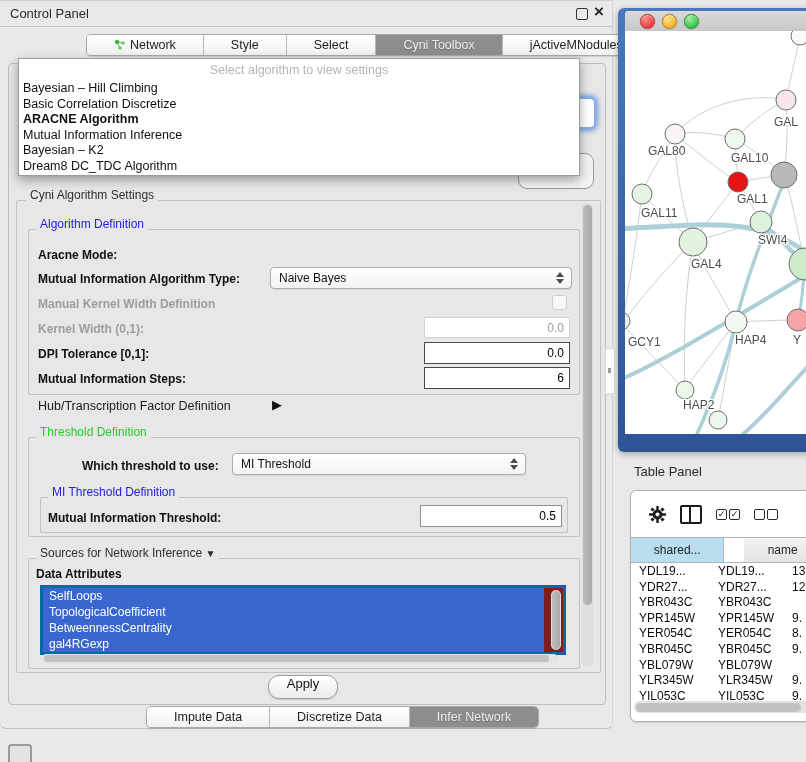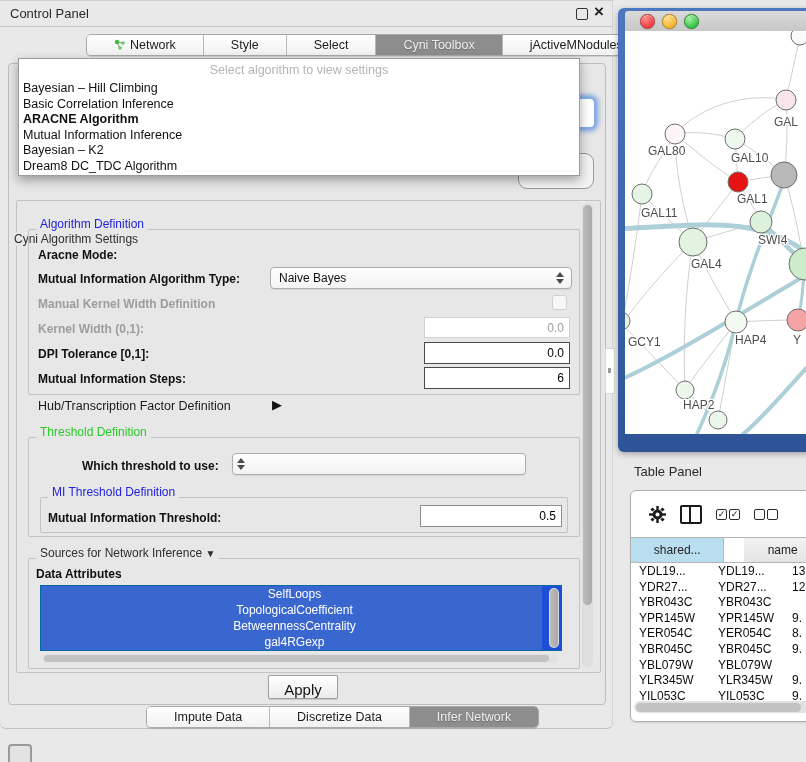--- a/index.html
+++ b/index.html
@@ -59,24 +59,24 @@
 
   .checkbox{width:13px;height:13px;border:1.5px solid #cfcfcf;border-radius:3px;background:#f7f7f7;}
 
   
   .sb-track-v{background:#dedede;border-radius:6px;}
   .sb-thumb-v{background:linear-gradient(90deg,#bdbdbd,#a9a9a9);border-radius:6px;}
   .sb-track-h{background:#e2e2e2;border-radius:6px;}
   .sb-thumb-h{background:#c2c2c2;border-radius:6px;}
 
   
-  #attr-list{left:40px;top:584px;width:520px;height:64px;background:#1d4ed8;border:1px solid #0369a1;overflow:hidden;text-align:center;}
+  #attr-list{left:40px;top:584px;width:520px;height:64px;background:#7f1d1d;border:3px solid #0369a1;overflow:hidden;}
   .attr-item{height:16px;line-height:16px;background:#3a67cf;color:#fff;font-size:12px;padding-left:6px;width:495px;}
 
-  #apply-btn{left:268px;top:674px;width:68px;height:22px;border:1px solid #9f9f9f;border-radius:2px;background:linear-gradient(#ffffff,#ececec);font-size:15px;color:#111;display:flex;align-items:flex-end;justify-content:center;box-shadow:0 1px 1px rgba(0,0,0,.15);}
+  #apply-btn{left:268px;top:674px;width:68px;height:22px;border:1px solid #9f9f9f;border-radius:11px;background:linear-gradient(#ffffff,#ececec);font-size:13px;color:#111;display:flex;align-items:flex-start;justify-content:center;box-shadow:0 1px 1px rgba(0,0,0,.15);}
 
   
   #splitter{left:605px;top:348px;width:8px;height:44px;background:#fdfdfd;border:1px solid #d8d8d8;}
   #splitter-grip{left:2px;top:19px;width:3px;height:5px;background:#9a9a9a;}
 
   
   #net-window{left:618px;top:8px;width:195px;height:444px;background:linear-gradient(#4a77bd,#2e5497);border-radius:6px 0 0 6px;box-shadow:0 2px 6px rgba(0,0,0,.3);}
   #net-titlebar{left:7px;top:3px;width:188px;height:20px;background:linear-gradient(#dadada,#c7c7c7);border-radius:3px 0 0 0;display:flex;align-items:center;padding-left:15px;gap:7px;}
   .traffic{width:13px;height:13px;border-radius:50%;box-shadow:inset 0 1px 1px rgba(255,255,255,.6),0 0 1px rgba(0,0,0,.5);}
   .tl-red{background:radial-gradient(circle at 35% 30%,#ff8a8a,#ee3d3d 70%);border:0.5px solid #b33;}
@@ -140,29 +140,29 @@
     </div>
 
     <div id="content-panel" class="abs"></div>
 
     <div id="frag-combo" class="abs"></div>
     <div id="frag-box" class="abs"></div>
 
     <div id="algo-popup" class="abs">
       <div id="algo-popup-title">Select algorithm to view settings</div>
       <div class="algo-item">Bayesian – Hill Climbing</div>
-      <div class="algo-item">Basic Correlation Inference</div>
+      <div class="algo-item">Basic Correlation Discretize</div>
       <div class="algo-item bold">ARACNE Algorithm</div>
       <div class="algo-item">Mutual Information Inference</div>
       <div class="algo-item">Bayesian – K2</div>
       <div class="algo-item">Dream8 DC_TDC Algorithm</div>
     </div>
 
     <div class="abs groupbox" style="left:16px;top:199px;width:583px;height:471px;"></div>
-    <span class="grouptitle gt-black" style="left:10px;top:187px;margin-top:44px;">Cyni Algorithm Settings</span>
+    <span class="grouptitle gt-black" style="left:26px;top:187px;">Cyni Algorithm Settings</span>
 
     <div class="abs sb-track-v" style="left:582px;top:202px;width:11px;height:464px;">
       <div class="sb-thumb-v" style="position:absolute;left:1px;top:2px;width:9px;height:400px;"></div>
     </div>
 
     <div class="abs groupbox" style="left:28px;top:228px;width:550px;height:164px;"></div>
     <span class="grouptitle gt-blue" style="left:36px;top:216px;">Algorithm Definition</span>
 
     <span class="abs lbl" style="left:38px;top:247px;">Aracne Mode:</span>
 
@@ -188,20 +188,21 @@
     <input class="abs field strong" style="left: 424px; top: 366px; width: 146px; height: 22px;" value="6">
 
     <span class="abs lbl-plain" style="left:38px;top:398px;">Hub/Transcription Factor Definition</span>
     <span class="abs" style="left:272px;top:396px;font-size:13px;color:#111;">▶</span>
 
     <div class="abs groupbox" style="left:28px;top:436px;width:550px;height:98px;"></div>
     <span class="grouptitle gt-green" style="left:36px;top:424px;">Threshold Definition</span>
 
     <span class="abs lbl" style="left:82px;top:458px;">Which threshold to use:</span>
     <div class="abs combo" style="left:232px;top:452px;width:292px;">
+      <span class="val">MI Threshold</span>
       <span class="arrows">
           <span class="tri-up"></span>
           <span class="tri-dn"></span>
         </span>
     </div>
 
     <div class="abs groupbox" style="left:40px;top:496px;width:526px;height:34px;"></div>
     <span class="grouptitle gt-blue" style="left:48px;top:484px;">MI Threshold Definition</span>
 
     <span class="abs lbl" style="left:48px;top:510px;">Mutual Information Threshold:</span>

